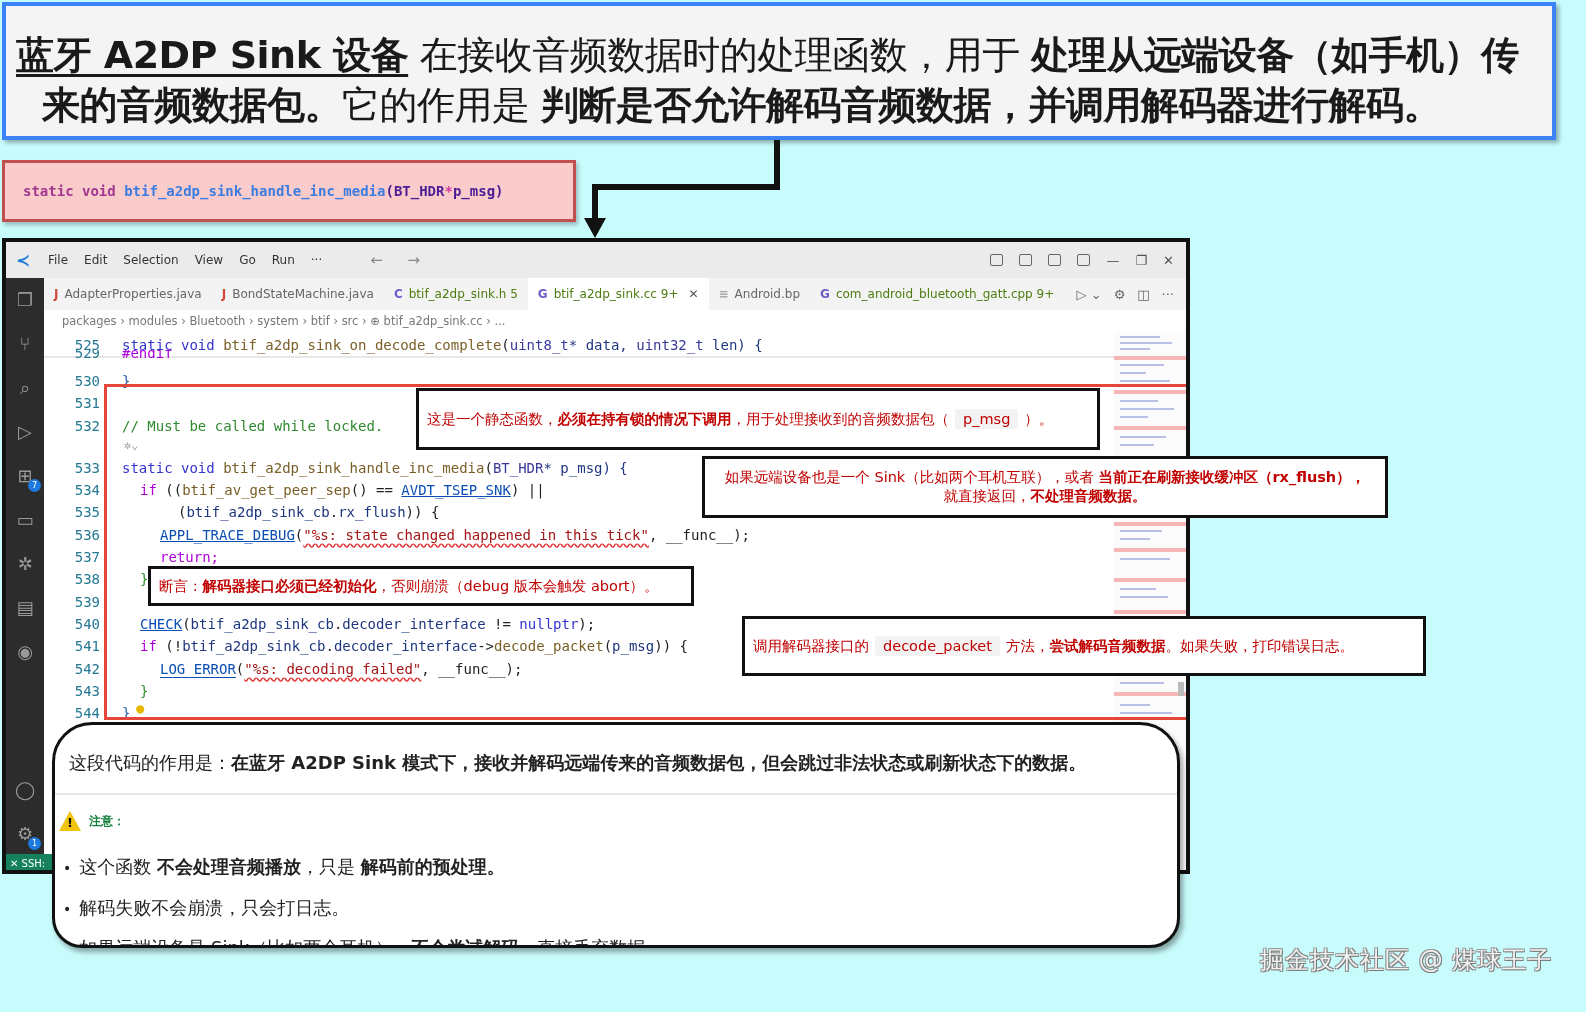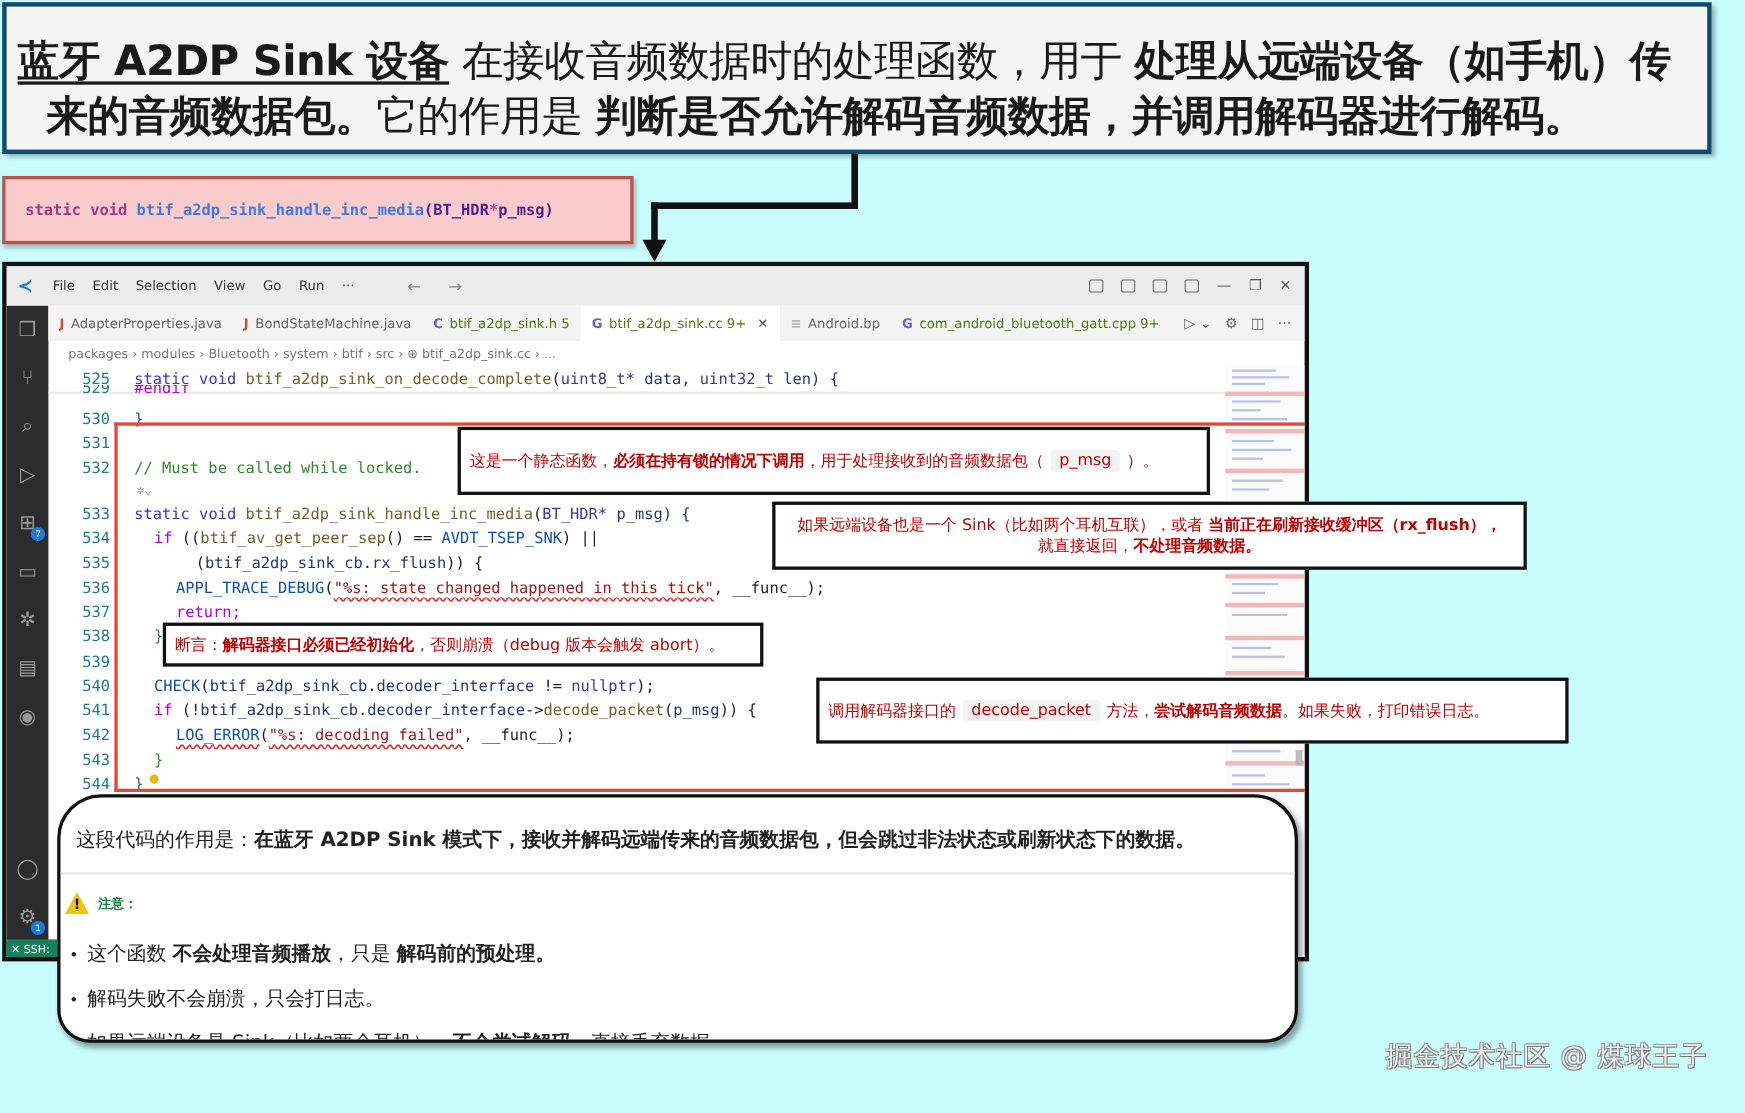--- a/index.html
+++ b/index.html
@@ -1,20 +1,20 @@
 <!DOCTYPE html>
 <html><head>
 <meta charset="utf-8">
 <style>
   * { box-sizing: border-box; margin: 0; padding: 0; }
   html, body { width: 1586px; height: 1012px; overflow: hidden; }
   body { background: #c8fbfc; font-family: "DejaVu Sans", "Liberation Sans", sans-serif; position: relative; }
 
   
-  .banner { position: absolute; left: 2px; top: 2px; width: 1554px; height: 138px; background: #f4f4f4; border: 4px solid #0c4a6e; box-shadow: 3px 3px 4px rgba(0,0,0,0.3); }
+  .banner { position: absolute; left: 2px; top: 2px; width: 1554px; height: 138px; background: #f4f4f4; border: 4px solid #3b82f6; box-shadow: 3px 3px 4px rgba(0,0,0,0.3); }
   .banner-line { position: absolute; font-size: 38px; color: #1a1a1a; white-space: nowrap; letter-spacing: -0.5px; }
   .banner-line b { font-weight: bold; }
   .banner-line .ul { text-decoration: underline; text-decoration-thickness: 3px; text-underline-offset: 6px; }
   .bl1 { left: 10px; top: 24px; }
   .bl2 { left: 36px; top: 74px; }
 
   
   .conn-v1 { position: absolute; left: 774px; top: 140px; width: 6px; height: 50px; background: #111; }
   .conn-h { position: absolute; left: 592px; top: 184px; width: 188px; height: 6px; background: #111; }
   .conn-v2 { position: absolute; left: 592px; top: 184px; width: 6px; height: 42px; background: #111; }
@@ -55,21 +55,21 @@
   .ln { position: absolute; left: 10px; width: 46px; text-align: right; color: #237893; font-size: 14px; }
   .code { position: absolute; left: 78px; white-space: pre; color: #222; }
   .k { color: #3434d0; }
   .f { color: #795e26; }
   .t { color: #3a3a9a; }
   .s { color: #a31515; text-decoration: underline wavy #e03030; text-underline-offset: 3px; }
   .c { color: #2f8a2f; }
   .m { color: #1f5fa9; }
   .pp { color: #af00db; }
   .v { color: #1f377f; }
-  .mac { color: #0b4fb5; }
+  .mac { color: #0b4fb5; text-decoration: underline; }
 
   .minimap { position: absolute; left: 1108px; top: 90px; width: 72px; height: 540px; background: #fbfbfb; }
   .mm-line { position: absolute; left: 6px; height: 2px; background: #b8c0e6; }
   .mm-hl { position: absolute; left: 0; width: 72px; height: 4px; background: #f4b6b6; }
 
   .redframe { position: absolute; left: 104px; top: 384px; width: 1082px; height: 336px; border: 3px solid #e2473a; border-right: none; pointer-events: none; }
 
   
   .note { position: absolute; background: #fff; border: 3px solid #111; color: #c00000; font-size: 14.5px; display: flex; align-items: center; padding: 0 8px; white-space: nowrap; }
   .note b { font-weight: bold; }

